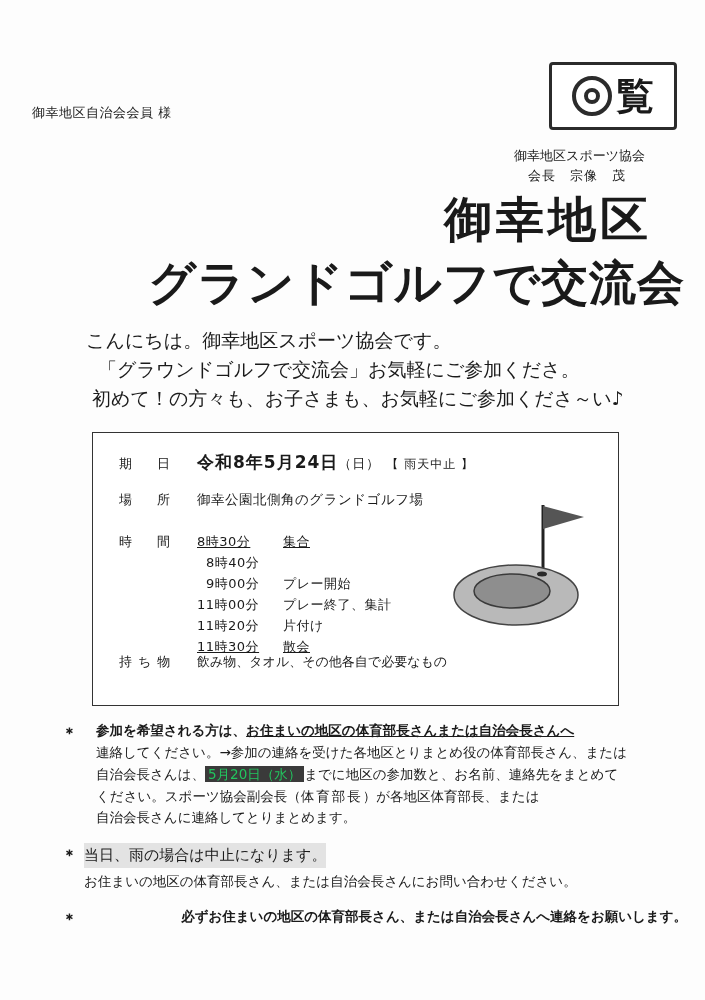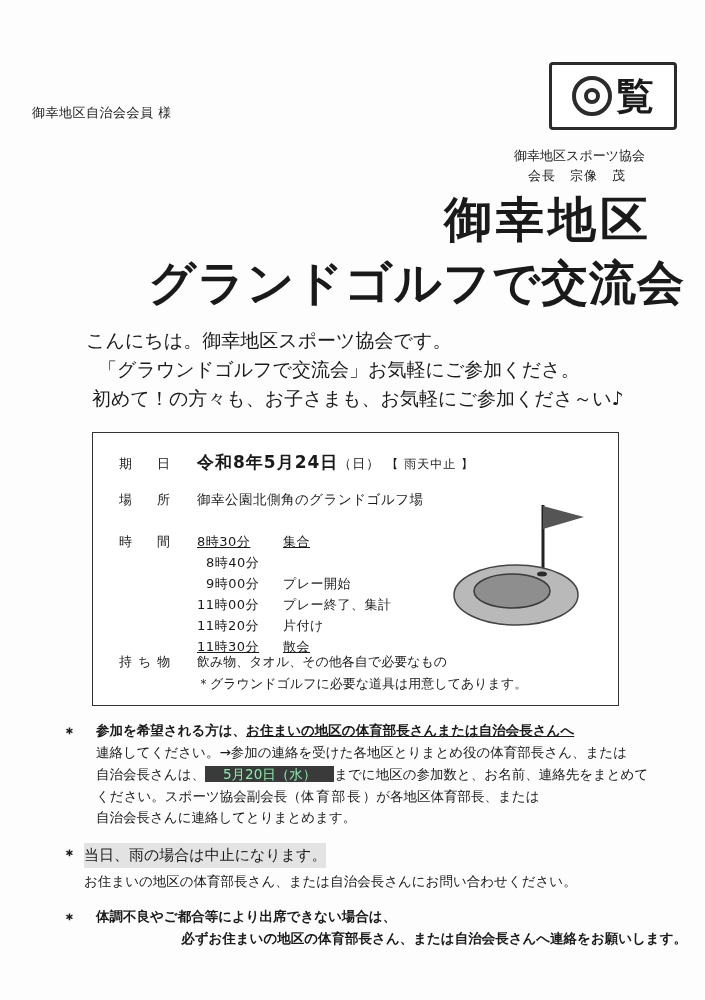--- a/index.html
+++ b/index.html
@@ -214,21 +214,21 @@
     position: absolute;
     left: 0;
     top: 1px;
     font-size: 15px;
     font-weight: 700;
   }
   .note-body { padding-left: 34px; }
   .note-body div { white-space: nowrap; }
   .bold { font-weight: 700; }
   .u { text-decoration: underline; }
-  .hl-dark { background: #3a3a3a; color: #86efac; padding: 0 18px; }
+  .hl-dark { background: #3a3a3a; color: #22c55e; padding: 0 3px; }
   .blank-paren { letter-spacing: 2px; }
 
   .note-block.b2 .ast { top: 0; }
   .note-block.b2 .note-body { padding-left: 22px; }
   .note-block.b2 .line1 { font-size: 15px; background: #e3e3e3; display: inline-block; }
   .note-block.b2 .line2 { font-size: 13.5px; margin-top: 3px; }
   .note-block.b3 .line1 { font-weight: 700; }
   .note-block.b3 .line2 { font-weight: 700; padding-left: 8px; text-align: right; }
 </style>
 </head>
@@ -299,21 +299,20 @@
             <span class="tm">11時30分</span>
             <span class="ev">散会</span>
           </div>
       </div>
     </div>
 
     <div class="row r-bring">
       <div class="lbl">持ち物</div>
       <div class="bring">
         <div>飲み物、タオル、その他各自で必要なもの</div>
-        <div>＊グラウンドゴルフに必要な道具は用意してあります。</div>
       </div>
     </div>
 
     <svg class="golf" viewBox="0 0 146 136">
       <line x1="97" y1="8" x2="97" y2="74" stroke="#222" stroke-width="3"></line>
       <polygon points="97,9 138,20 97,32" fill="#555"></polygon>
       <ellipse cx="70" cy="98" rx="62" ry="30" fill="#b9b9b9" stroke="#444" stroke-width="1.5"></ellipse>
       <ellipse cx="66" cy="94" rx="38" ry="17" fill="#8e8e8e" stroke="#3a3a3a" stroke-width="1.5"></ellipse>
       <ellipse cx="96" cy="77" rx="5" ry="2.5" fill="#2a2a2a"></ellipse>
     </svg>
@@ -336,19 +335,18 @@
       <span class="ast">＊</span>
       <div class="note-body">
         <div class="line1">当日、雨の場合は中止になります。</div>
         <div class="line2">お住まいの地区の体育部長さん、または自治会長さんにお問い合わせください。</div>
       </div>
     </div>
 
     <div class="note-block b3">
       <span class="ast">＊</span>
       <div class="note-body">
-        <div class="line1">体調不良やご都合等により出席できない場合は、</div>
         <div class="line2">必ずお住まいの地区の体育部長さん、または自治会長さんへ連絡をお願いします。</div>
       </div>
     </div>
 
   </div>
 </div>
 
 </body></html>

